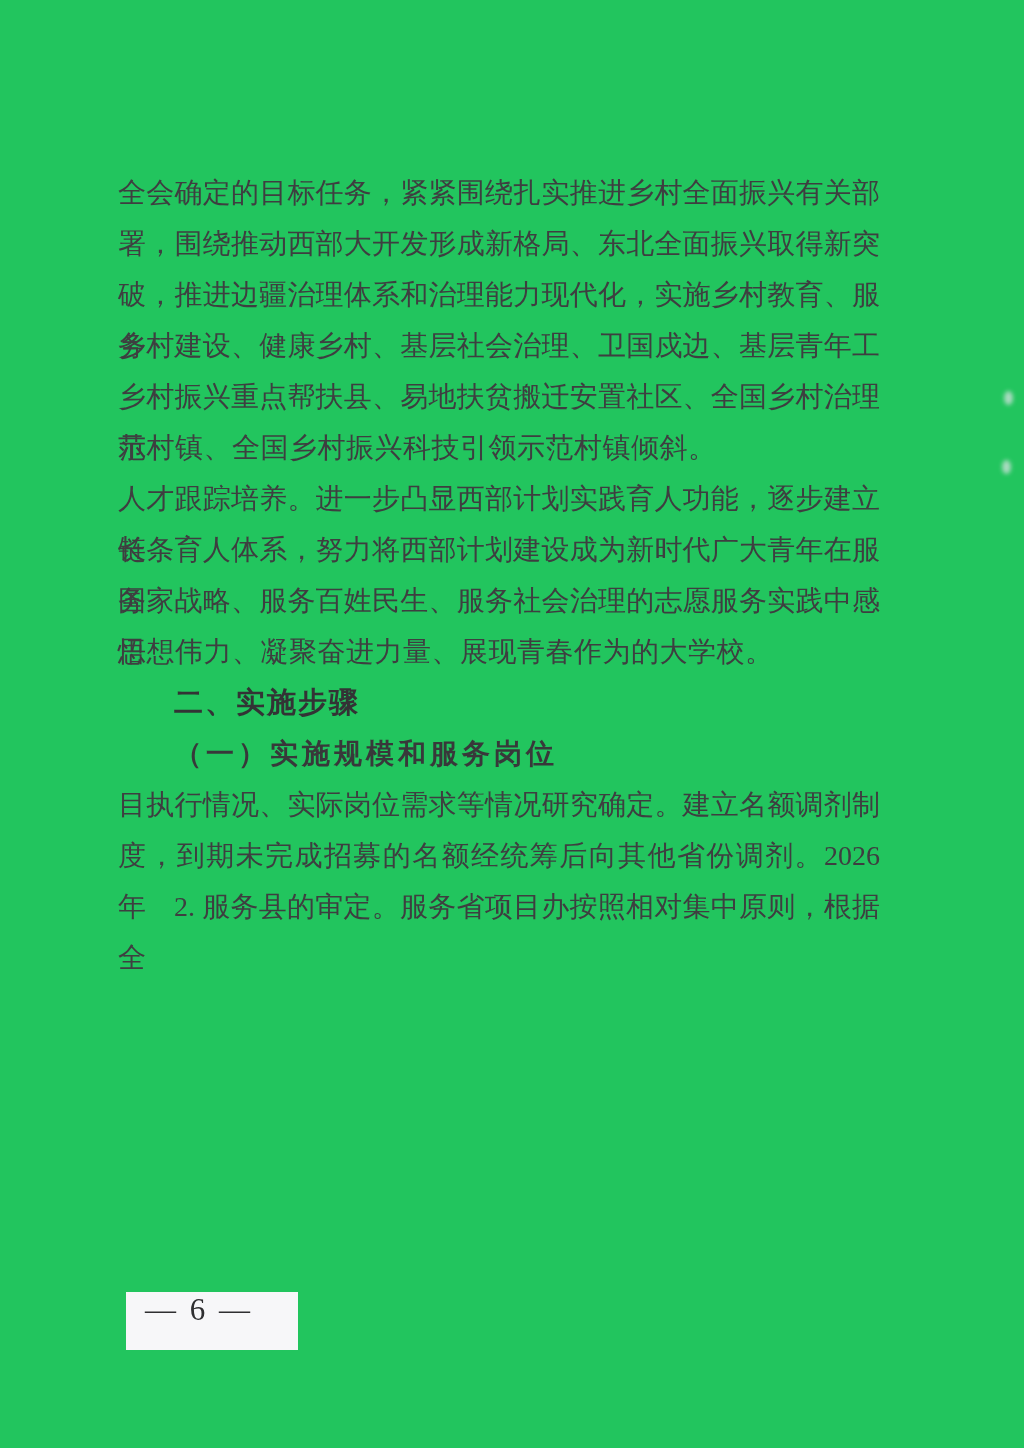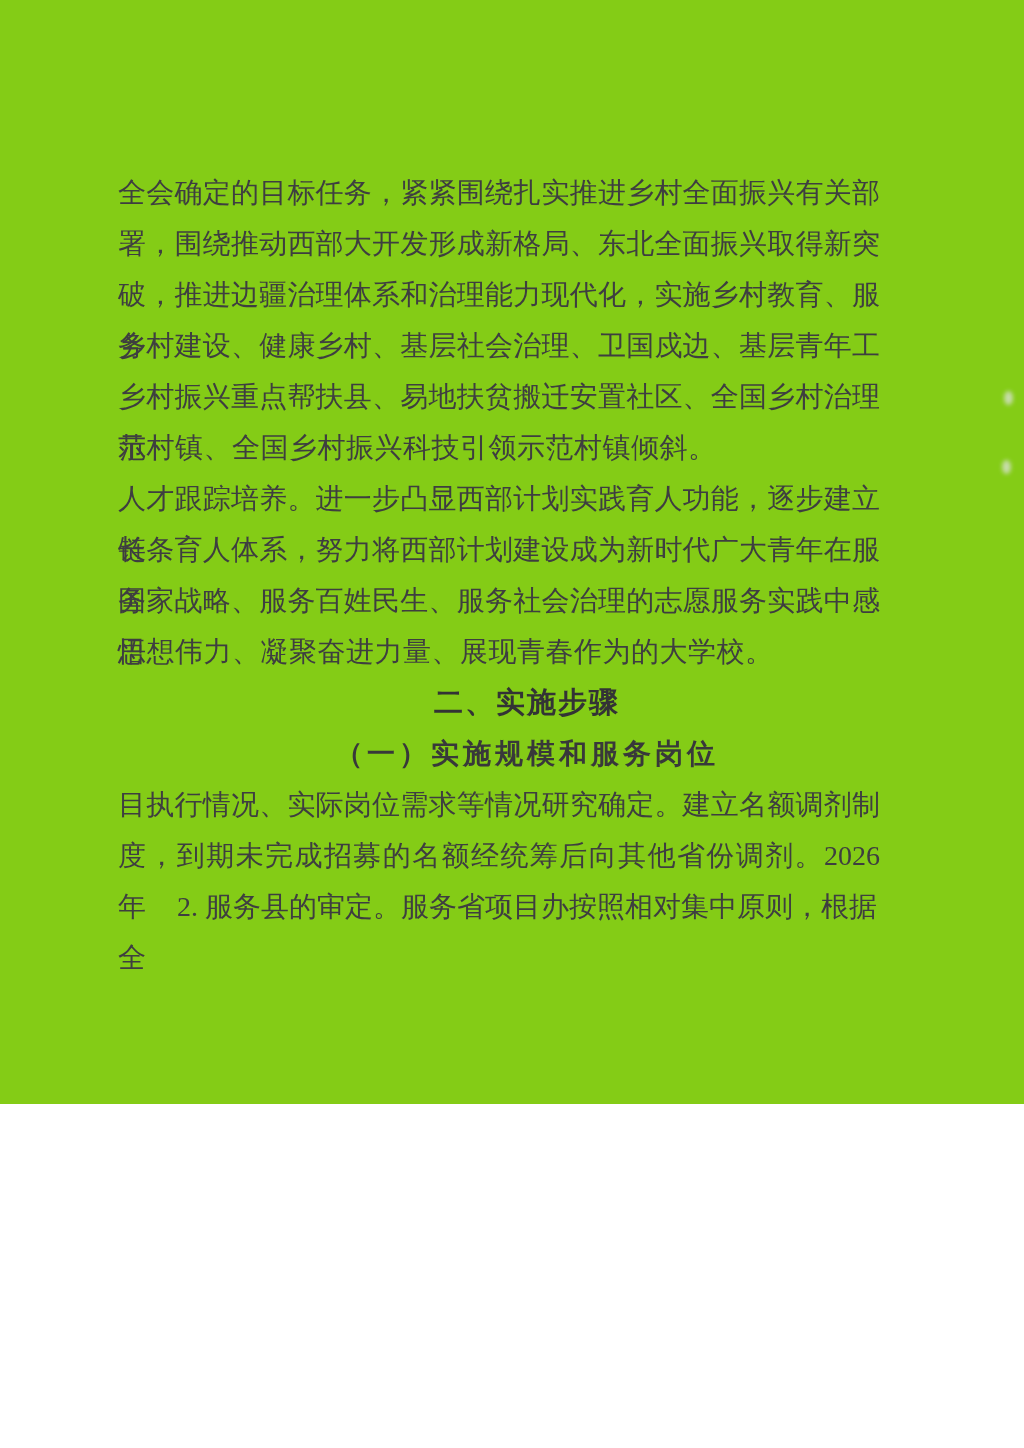--- a/index.html
+++ b/index.html
@@ -3,22 +3,22 @@
 <meta charset="utf-8">
 <style>
   html, body {
     margin: 0;
     padding: 0;
     background: #ffffff;
   }
   .page {
     position: relative;
     width: 1024px;
-    height: 1104px;
-    background: #84cc16;
+    height: 1448px;
+    background: #22c55e;
     overflow: hidden;
     font-family: "Liberation Serif", "DejaVu Serif", serif;
   }
   .text-block {
     position: absolute;
     left: 118px;
     top: 167px;
     width: 762px;
   }
   .line {
@@ -31,21 +31,20 @@
     letter-spacing: 0.5px;
   }
   .line.just {
     white-space: normal;
     text-align: justify;
     text-align-last: justify;
     letter-spacing: 0;
   }
   .line.indent {
     text-indent: 56px;
-    text-align: center;
   }
   .line.h1 {
     font-family: "Liberation Sans", "DejaVu Sans", sans-serif;
     font-weight: 700;
     color: #333335;
     font-size: 29px;
     letter-spacing: 2px;
   }
   .line.h2 {
     font-weight: 600;

